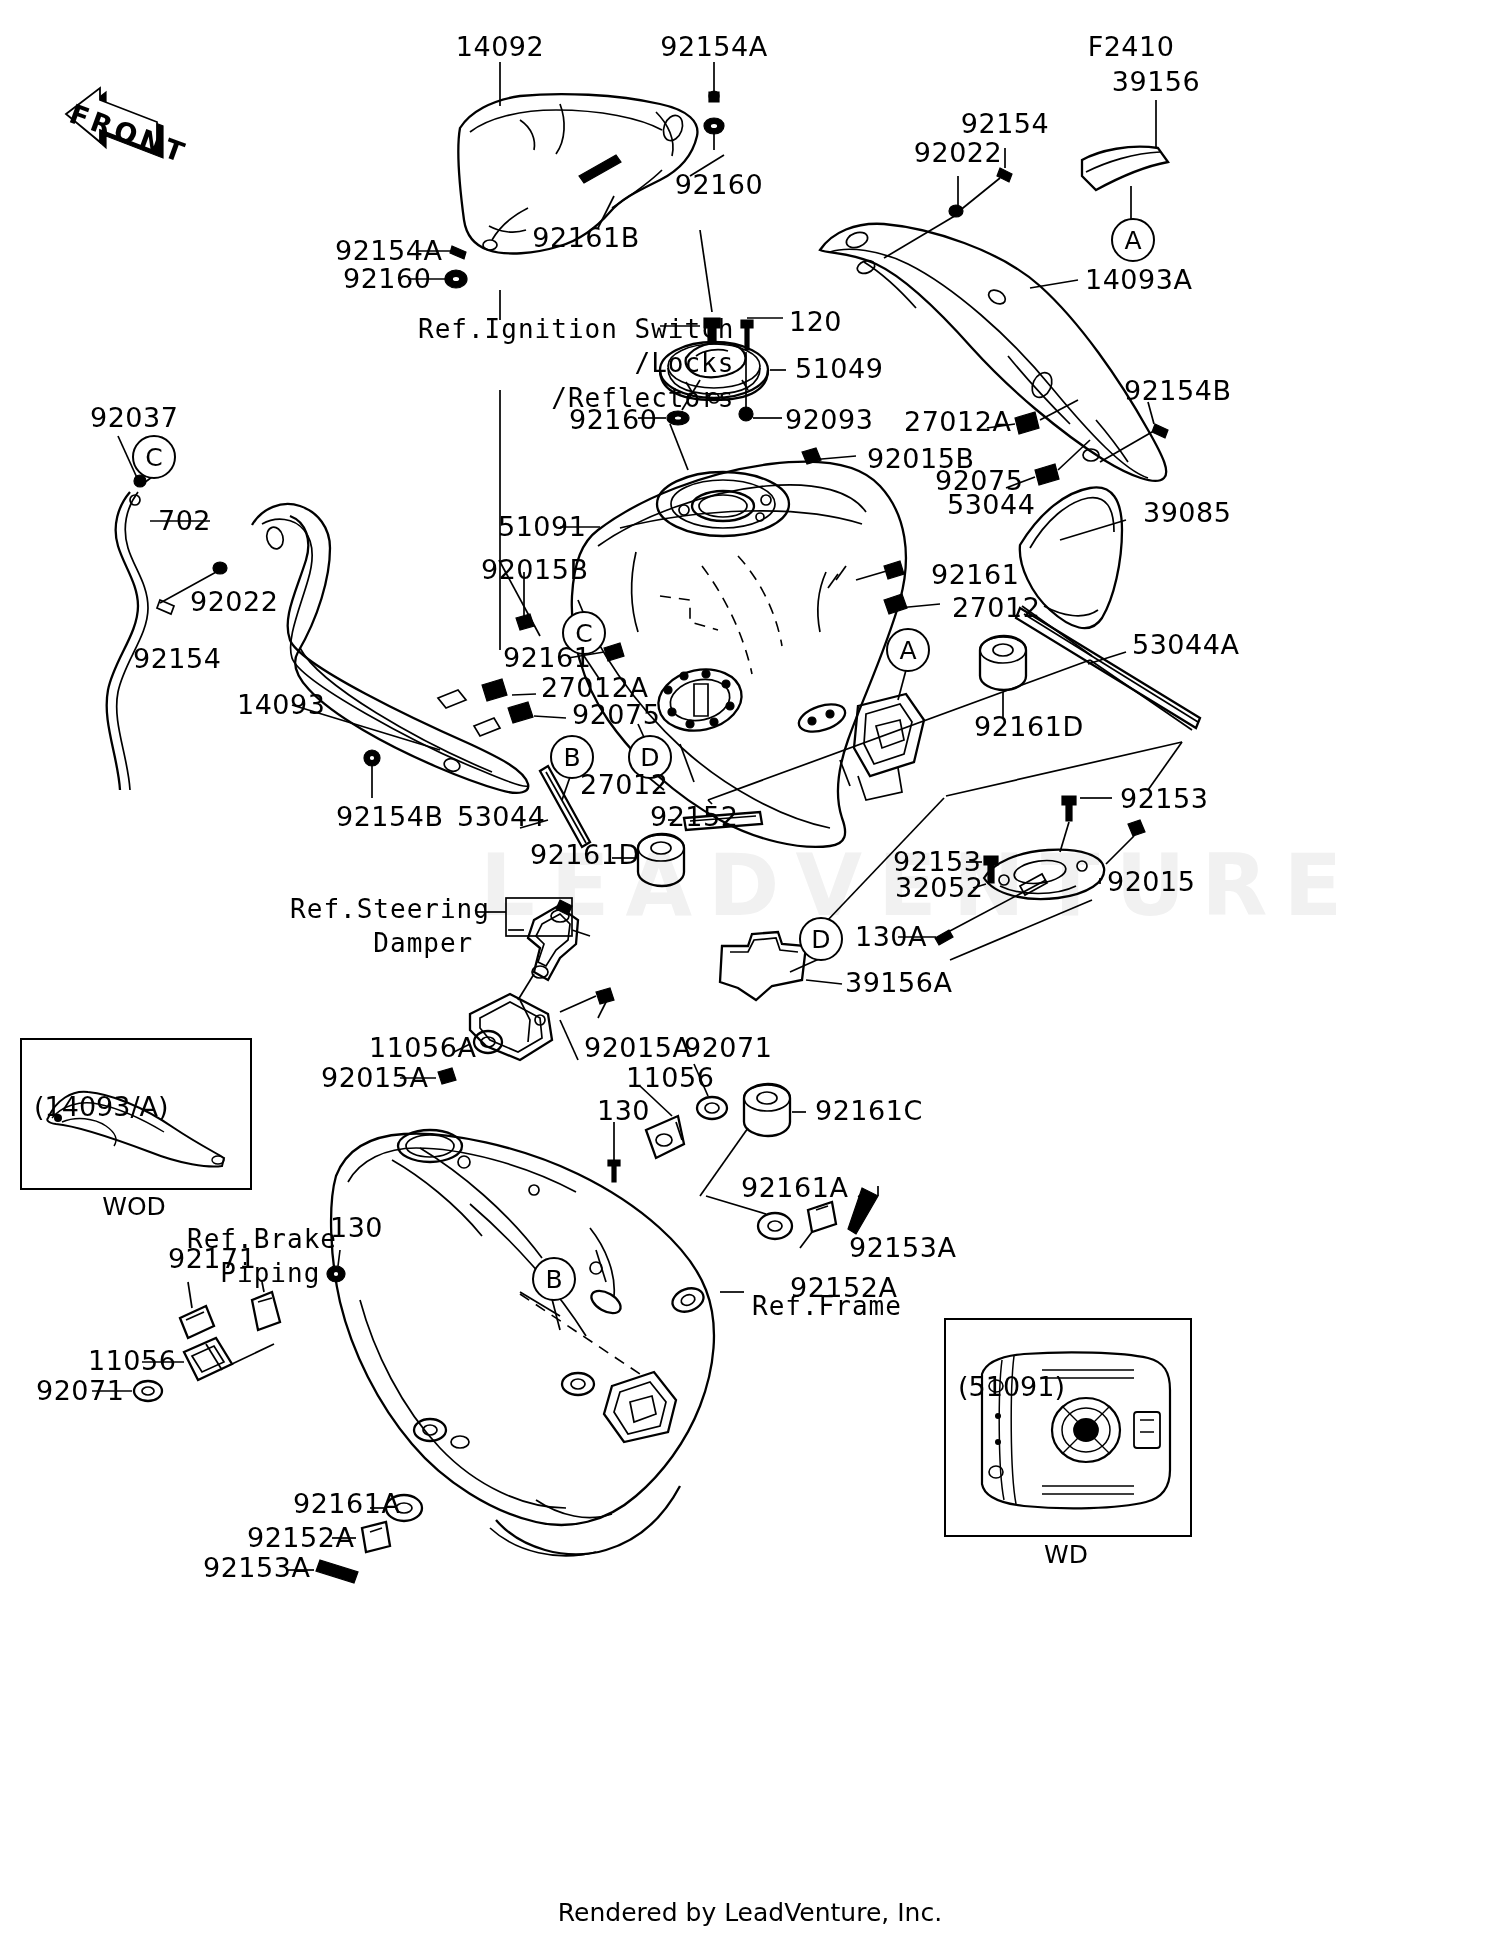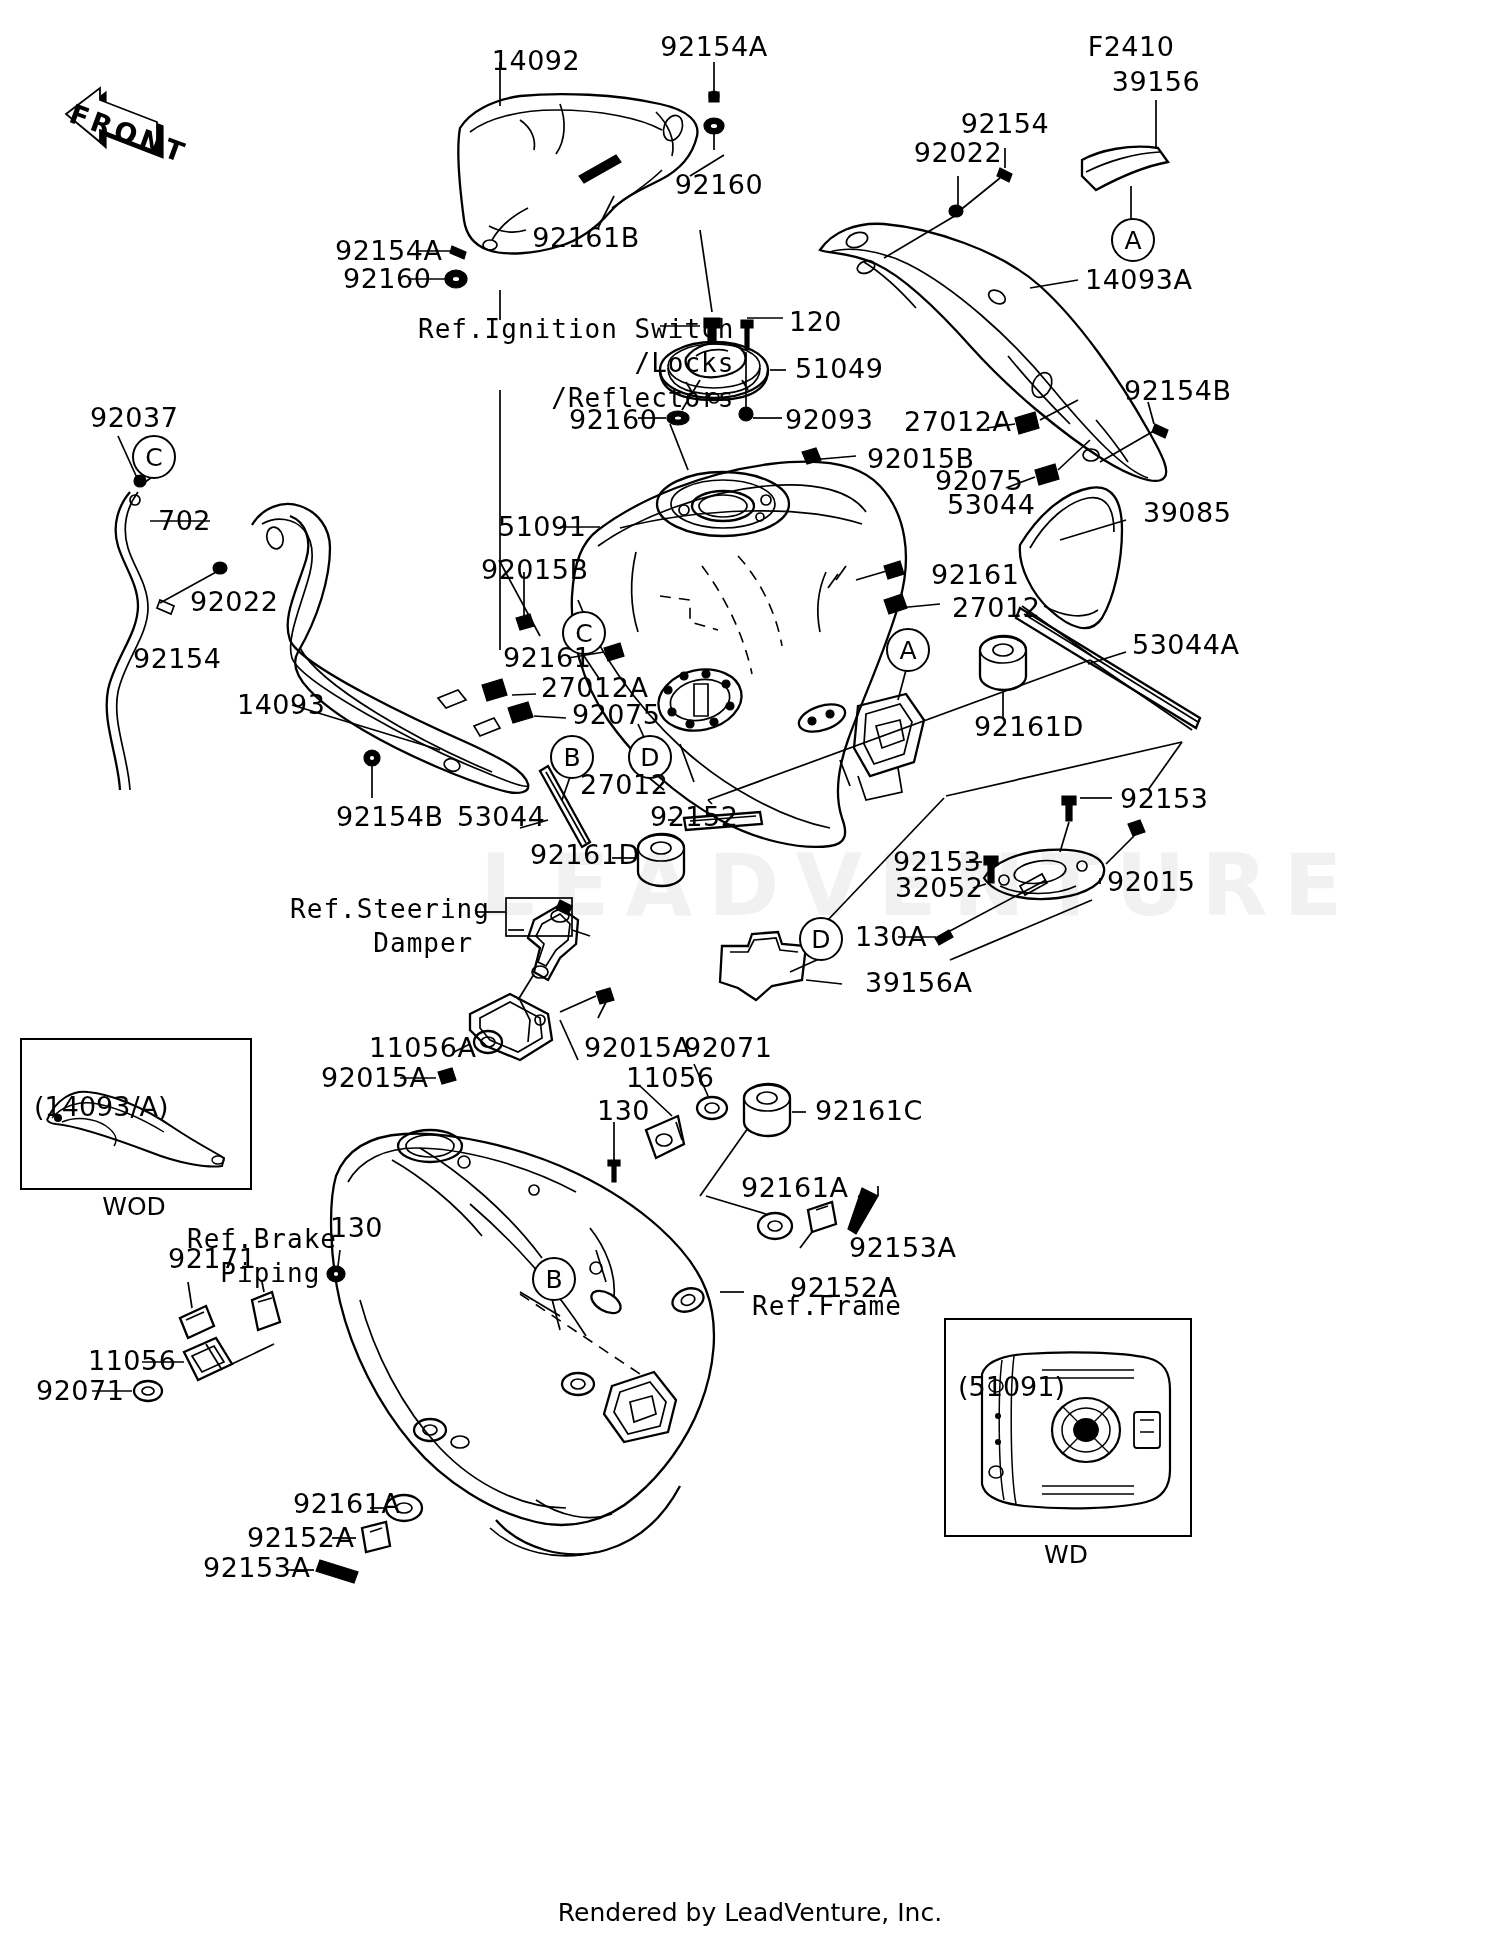--- a/index.html
+++ b/index.html
@@ -655,21 +655,21 @@
       <span>D</span>
     </div>
   <div class="circ" style="left:799px;top:917px;">
       <span>D</span>
     </div>
   <div class="circ" style="left:532px;top:1257px;">
       <span>B</span>
     </div>
 
   <div id="partlabels">
-      <div class="lbl ctr" style="left: 500px; top: 47px; margin-left: 36px;">14092</div>
+      <div class="lbl ctr" style="left: 500px; top: 33px;">14092</div>
       <div class="lbl ctr" style="left: 714px; top: 33px;">92154A</div>
       <div class="lbl ctr" style="left: 1131px; top: 33px;">F2410</div>
       <div class="lbl ctr" style="left: 1156px; top: 68px;">39156</div>
       <div class="lbl ctr" style="left: 719px; top: 171px;">92160</div>
       <div class="lbl ctr" style="left: 1005px; top: 110px;">92154</div>
       <div class="lbl ctr" style="left: 958px; top: 139px;">92022</div>
       <div class="lbl ctr" style="left: 586px; top: 224px;">92161B</div>
       <div class="lbl" style="left: 335px; top: 237px;">92154A</div>
       <div class="lbl" style="left: 343px; top: 265px;">92160</div>
       <div class="lbl" style="left: 1085px; top: 266px;">14093A</div>
@@ -700,21 +700,21 @@
       <div class="lbl" style="left: 580px; top: 771px;">27012</div>
       <div class="lbl" style="left: 336px; top: 803px;">92154B</div>
       <div class="lbl" style="left: 457px; top: 803px;">53044</div>
       <div class="lbl" style="left: 622px; top: 803px; margin-left: 28px;">92152</div>
       <div class="lbl" style="left: 1120px; top: 785px;">92153</div>
       <div class="lbl" style="left: 893px; top: 848px;">92153</div>
       <div class="lbl" style="left: 895px; top: 874px;">32052</div>
       <div class="lbl" style="left: 1107px; top: 868px;">92015</div>
       <div class="lbl" style="left: 530px; top: 841px;">92161D</div>
       <div class="lbl" style="left: 855px; top: 923px;">130A</div>
-      <div class="lbl" style="left: 845px; top: 969px; margin-left: 20px;">39156A</div>
+      <div class="lbl" style="left: 845px; top: 969px;">39156A</div>
       <div class="lbl" style="left: 369px; top: 1034px;">11056A</div>
       <div class="lbl" style="left: 584px; top: 1034px;">92015A</div>
       <div class="lbl" style="left: 684px; top: 1034px;">92071</div>
       <div class="lbl" style="left: 321px; top: 1064px;">92015A</div>
       <div class="lbl" style="left: 626px; top: 1064px;">11056</div>
       <div class="lbl" style="left: 597px; top: 1097px;">130</div>
       <div class="lbl" style="left: 815px; top: 1097px;">92161C</div>
       <div class="lbl" style="left: 741px; top: 1174px;">92161A</div>
       <div class="lbl" style="left: 849px; top: 1234px;">92153A</div>
       <div class="lbl" style="left: 790px; top: 1274px;">92152A</div>

